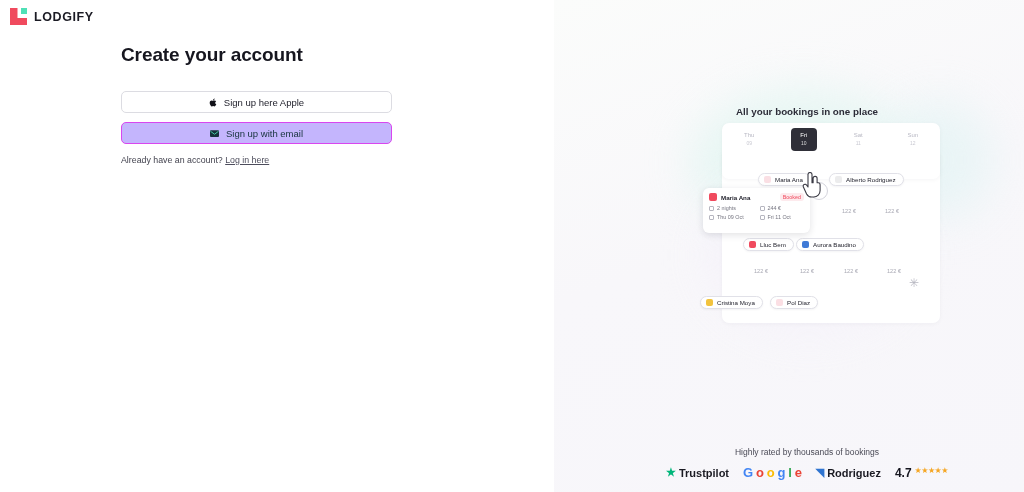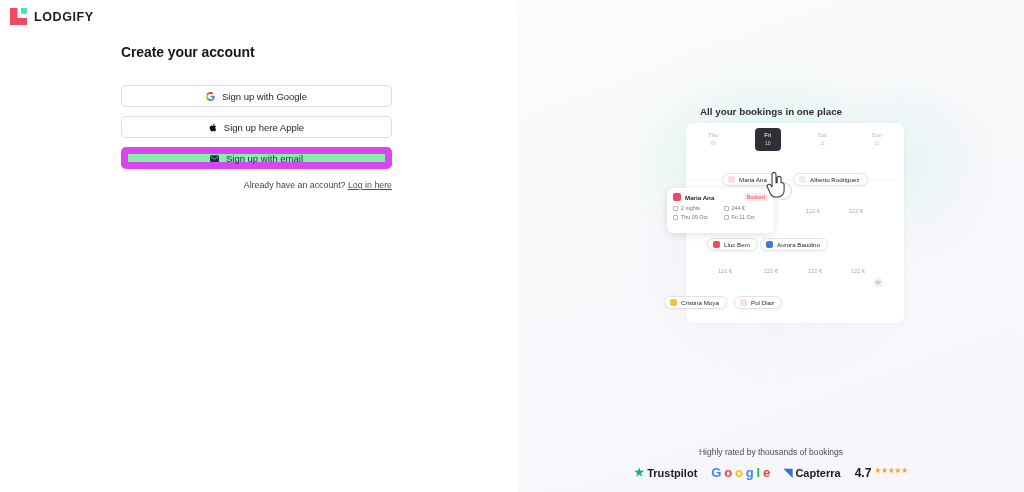--- a/index.html
+++ b/index.html
@@ -3,21 +3,21 @@
 <meta charset="utf-8">
 <style>
   * { box-sizing: border-box; margin: 0; padding: 0; }
   html, body {
     width: 1024px; height: 492px;
     overflow: hidden;
     background: #ffffff;
     font-family: "Liberation Sans", sans-serif;
     -webkit-font-smoothing: antialiased;
   }
-  .page { position: relative; width: 1024px; height: 492px; display: flex; }
+  .page { position: relative; width: 1024px; height: 492px; display: flex; gap: 36px; }
 
   
   .left-pane {
     position: relative;
     width: 518px; height: 492px;
     background: #ffffff;
     flex: 0 0 518px;
   }
   .brand {
     position: absolute; left: 10px; top: 8px;
@@ -34,40 +34,40 @@
     background: #4FE0B6;
   }
   .brand-name {
     font-size: 12.5px; font-weight: bold; letter-spacing: .6px; color: #1b1b24;
   }
 
   .form-wrap {
     position: absolute; left: 121px; top: 44px; width: 271px;
   }
   .title {
-    font-size: 14px; font-weight: bold; color: #16161f;
+    font-size: 19px; font-weight: bold; color: #16161f;
     letter-spacing: -0.1px; margin-bottom: 25px;
   }
   .btn {
     display: flex; align-items: center; justify-content: center; gap: 7px;
     width: 271px; height: 22px;
     border-radius: 5px;
     font-size: 9.5px; color: #1d1d28;
     cursor: pointer; user-select: none;
   }
   .btn.outline { border: 1px solid #dcdce2; background: #fff; margin-bottom: 9px; }
-  .btn.primary { background: #86efac; border: 7px solid #d946ef; color: #16333c; }
+  .btn.primary { background: #c4b5fd; border: 1px solid #d946ef; color: #16333c; }
   .btn .glyph { display: inline-flex; align-items: center; }
 
   .or-row {
     text-align: center; font-size: 9px; color: #6d6d78;
     margin: 9px 0 9px 0;
   }
   .login-row {
-    text-align: right; font-size: 8.8px; color: #43434f; margin-top: 11px;
+    text-align: left; font-size: 8.8px; color: #43434f; margin-top: 11px;
   }
   .login-row a { color: #4d4d5c; text-decoration: underline; cursor: pointer; }
 
   
   .right-pane {
     position: relative;
     width: 506px; height: 492px;
     flex: 0 0 506px;
     background: linear-gradient(160deg, #fbfcfb 0%, #f8f7fa 45%, #f7f6fa 100%);
     overflow: hidden;
@@ -206,31 +206,20 @@
         <span class="l-shape"></span>
           <span class="dot"></span>
       </span>
       <span class="brand-name">LODGIFY</span>
     </div>
 
     <div class="form-wrap">
 
       <div class="title">Create your account</div>
 
-      <div class="btn outline">
-        <span class="glyph">
-          <svg width="9" height="9" viewBox="0 0 48 48">
-            <path fill="#EA4335" d="M24 9.5c3.54 0 6.71 1.22 9.21 3.6l6.85-6.85C35.9 2.38 30.47 0 24 0 14.62 0 6.51 5.38 2.56 13.22l7.98 6.19C12.43 13.72 17.74 9.5 24 9.5z"></path>
-            <path fill="#4285F4" d="M46.98 24.55c0-1.57-.15-3.09-.38-4.55H24v9.02h12.94c-.58 2.96-2.26 5.48-4.78 7.18l7.73 6c4.51-4.18 7.09-10.36 7.09-17.65z"></path>
-            <path fill="#FBBC05" d="M10.53 28.59c-.48-1.45-.76-2.99-.76-4.59s.27-3.14.76-4.59l-7.98-6.19C.92 16.46 0 20.12 0 24s.92 7.54 2.56 10.78l7.97-6.19z"></path>
-            <path fill="#34A853" d="M24 48c6.48 0 11.93-2.13 15.89-5.81l-7.73-6c-2.15 1.45-4.92 2.3-8.16 2.3-6.26 0-11.57-4.22-13.47-9.91l-7.98 6.19C6.51 42.62 14.62 48 24 48z"></path>
-          </svg>
-        </span>
-        <span>Sign up with Google</span>
-      </div>
 
       <div class="btn outline">
         <span class="glyph">
           <svg width="8" height="9" viewBox="0 0 384 512">
               <path fill="#111118" d="M318.7 268.7c-.2-36.7 16.4-64.4 50-84.8-18.8-26.9-47.2-41.7-84.7-44.6-35.5-2.8-74.3 20.7-88.5 20.7-15 0-49.4-19.7-76.4-19.7C63.3 141.2 4 184.8 4 273.5q0 39.3 14.4 81.2c12.8 36.7 59 126.7 107.2 125.2 25.2-.6 43-17.9 75.8-17.9 31.8 0 48.3 17.9 76.4 17.9 48.6-.7 90.4-82.5 102.6-119.3-65.2-30.7-61.7-90-61.7-91.9zm-56.6-164.2c27.3-32.4 24.8-61.9 24-72.5-24.1 1.4-52 16.4-67.9 34.9-17.5 19.8-27.8 44.3-25.6 71.9 26.1 2 49.9-11.4 69.5-34.3z"></path>
             </svg>
         </span>
         <span>Sign up here Apple</span>
       </div>
 
@@ -360,21 +349,21 @@
         <span class="tlogo g">
           <span class="l1">G</span>
             <span class="l2">o</span>
             <span class="l3">o</span>
             <span class="l4">g</span>
             <span class="l5">l</span>
             <span class="l6">e</span>
         </span>
         <span class="tlogo cap">
           <span class="tri">◥</span>
-          <span>Capterra</span>
+          <span>Rodriguez</span>
         </span>
         <span class="score">
           <span class="num">4.7</span>
           <span class="stars">★★★★★</span>
         </span>
       </div>
     </div>
 
   </div>
 </div>

